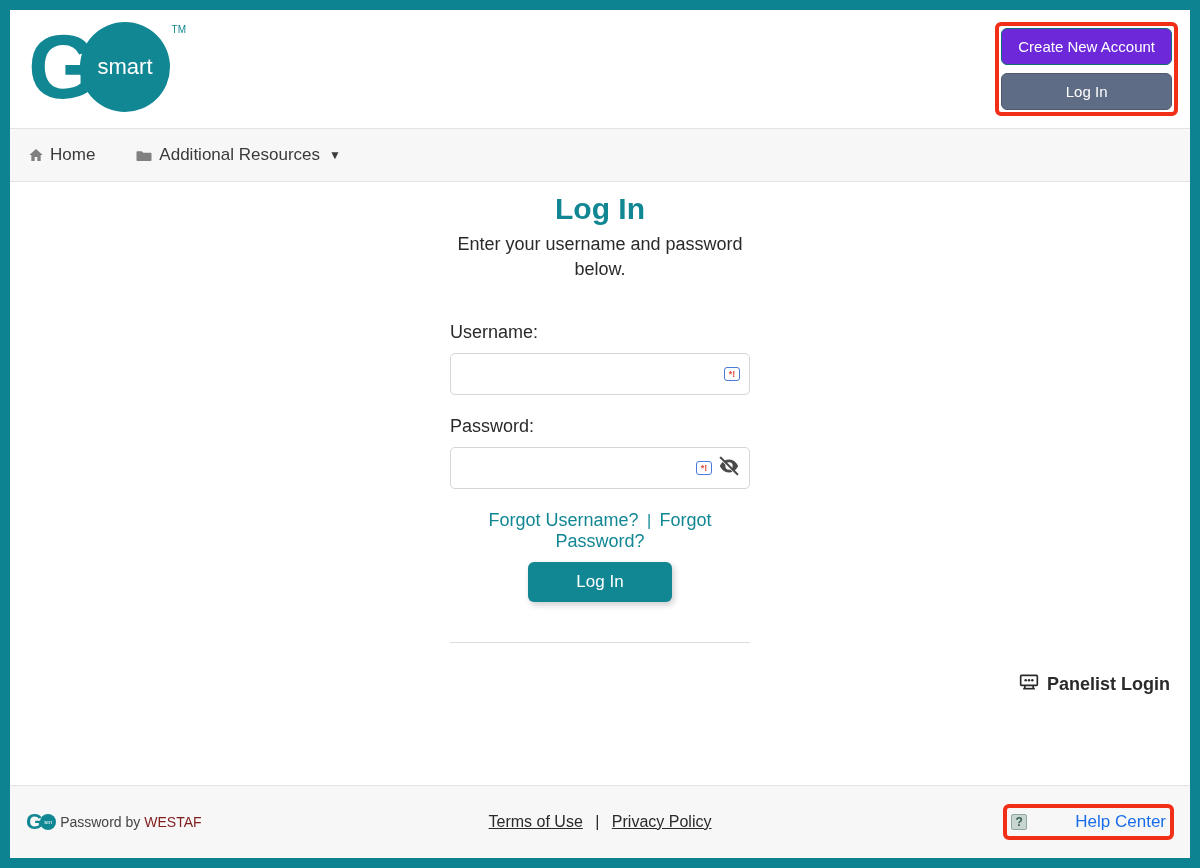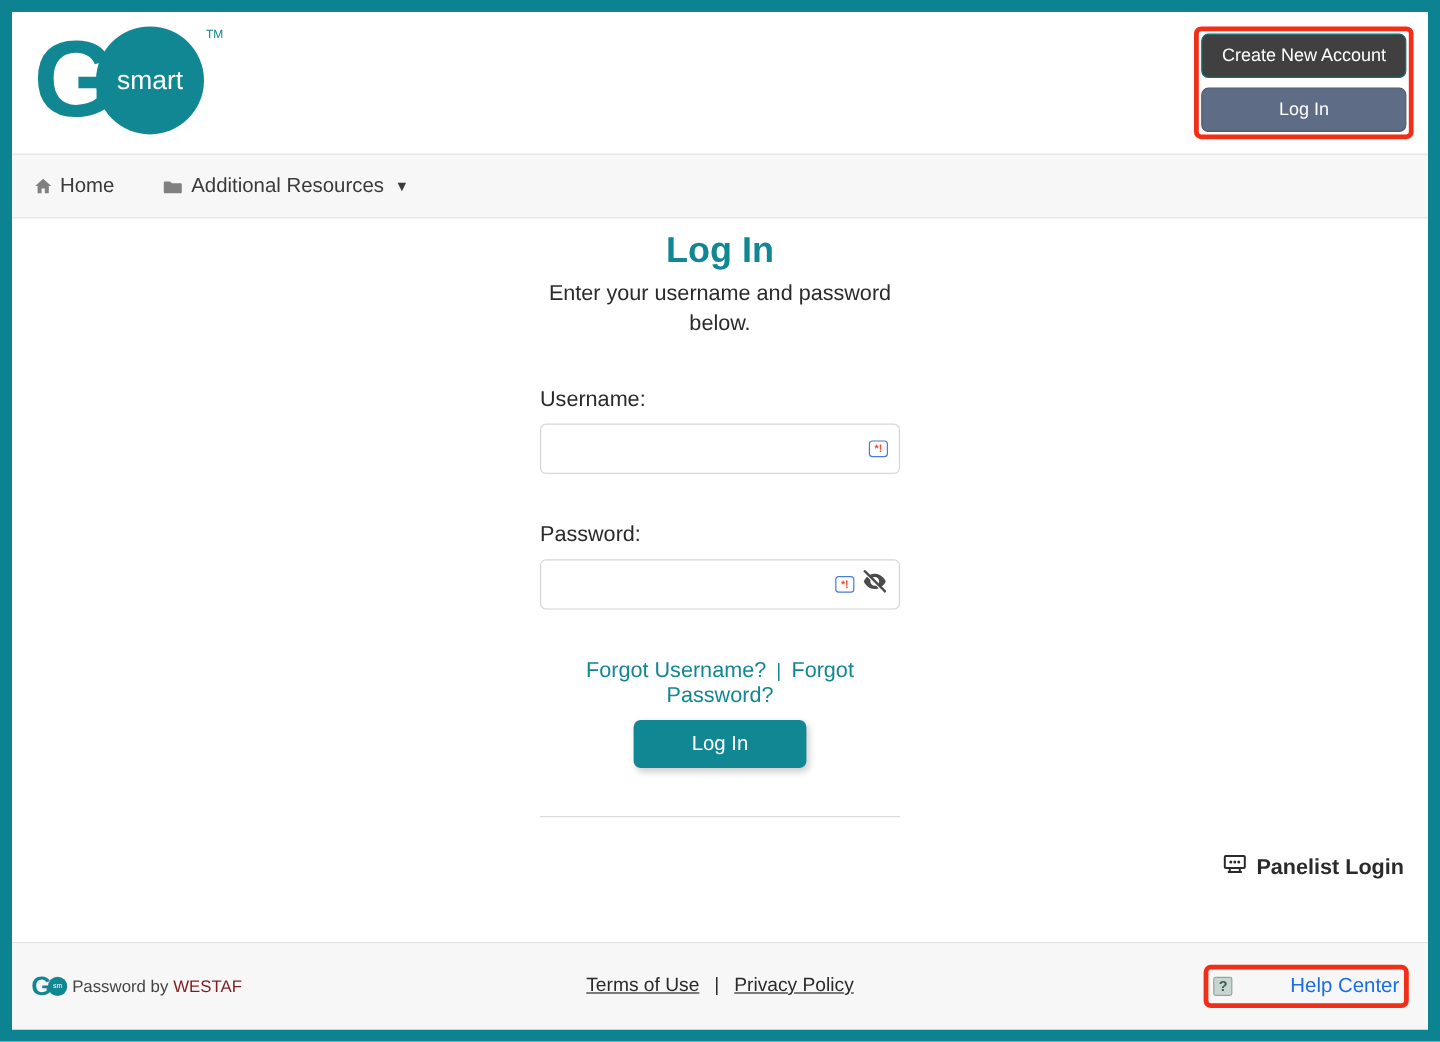--- a/index.html
+++ b/index.html
@@ -71,21 +71,21 @@
       padding: 9px 16px;
       border-radius: 6px;
       border: none;
       color: white;
       font-size: 15px;
       cursor: pointer;
       text-align: center;
       min-width: 144px;
     }
     .btn-teal {
-      background: #404040;
+      background: #6d28d9;
       border: 1px solid #0e6f7a;
     }
     .btn-slate {
       background: #5e6d85;
       border: 1px solid #4d5a70;
     }
     .navbar {
       background: #f7f7f7;
       border-top: 1px solid #e3e3e3;
       border-bottom: 1px solid #e3e3e3;
@@ -126,21 +126,21 @@
       line-height: 1.4;
       width: 290px;
       margin: 0 auto 40px;
     }
     .form-section {
       width: 300px;
       margin: 0 auto;
       text-align: left;
     }
     .form-group {
-      margin-bottom: 40px;
+      margin-bottom: 21px;
     }
     .form-label {
       display: block;
       font-size: 18px;
       color: #2a2a2a;
       margin-bottom: 10px;
     }
     .input-wrapper {
       position: relative;
     }

